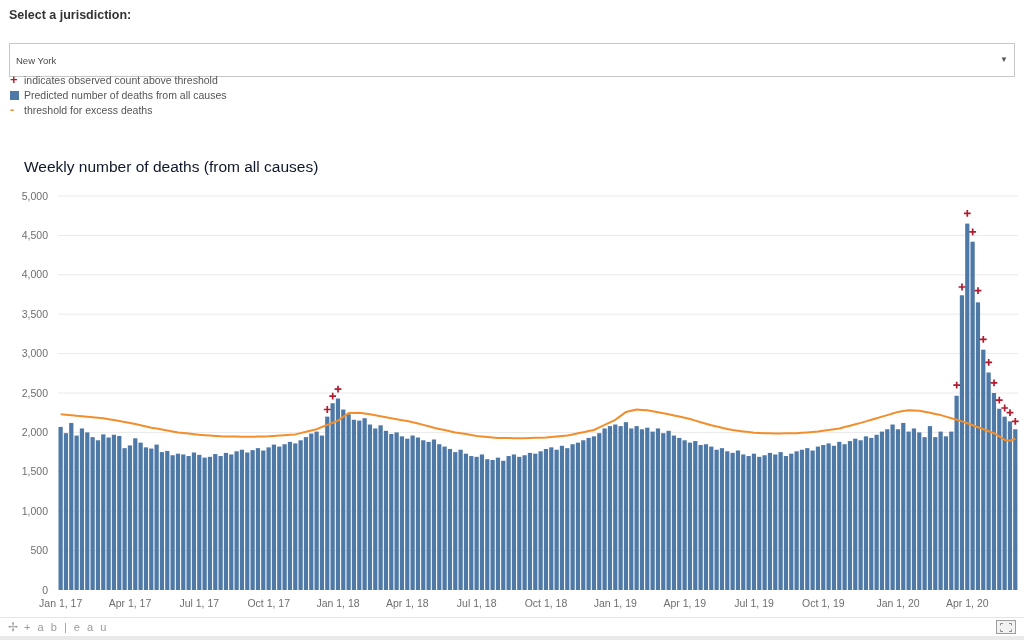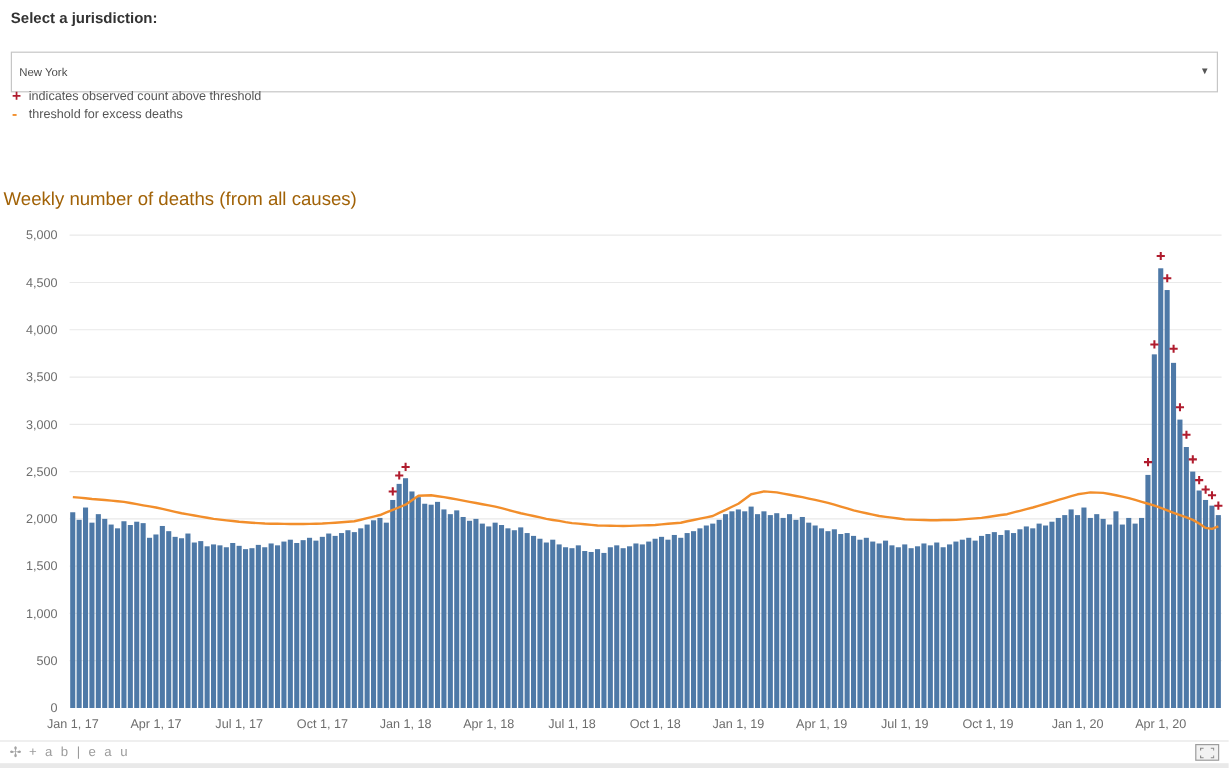--- a/index.html
+++ b/index.html
@@ -14,21 +14,21 @@
   .caret { font-size:8px; color:#555; line-height:1; }
 
   .legend { position:absolute; left:10px; top:73px; }
   .legend-row { display:flex; align-items:center; height:14px; margin-bottom:1px; }
   .legend-marker { width:14px; display:inline-flex; justify-content:flex-start; align-items:center; }
   .mk-plus { color:#b01c2e; font-weight:bold; font-size:13px; line-height:10px; }
   .mk-square { width:9px; height:9px; background:#4e79a7; display:inline-block; }
   .mk-dash { color:#f28e2b; font-weight:bold; font-size:13px; line-height:10px; }
   .legend-text { font-size:10.5px; color:#555555; }
 
-  .chart-title { position:absolute; left:3px; top:158px; font-size:15.5px; color:#a16207; }
+  .chart-title { position:absolute; left:24px; top:158px; font-size:15.5px; color:#0f172a; }
 
   .chart-wrap { position:absolute; left:0; top:186px; width:1024px; height:426px; }
   svg text { font-family:"Liberation Sans", sans-serif; }
 
   .footer { position:absolute; left:0; top:617px; width:1024px; height:19px;
     border-top:1px solid #e4e4e4; background:#ffffff;
     display:flex; align-items:center; justify-content:space-between; padding:0 8px; }
   .tableau-logo { color:#9b9b9b; font-size:11px; letter-spacing:2px; display:flex; align-items:center; gap:4px; }
   .logo-mark { font-size:12px; color:#a2a2a2; }
   .fullscreen-btn { width:20px; height:14px; border:1px solid #9d9d9d; background:#f2f2f2;
@@ -45,20 +45,26 @@
     <span class="caret">▼</span>
   </div>
 </div>
 
 <div class="legend">
   <div class="legend-row">
     <span class="legend-marker">
         <span class="mk-plus">+</span>
       </span>
     <span class="legend-text">indicates observed count above threshold</span>
+  </div>
+  <div class="legend-row">
+    <span class="legend-marker">
+        <span class="mk-square"></span>
+      </span>
+    <span class="legend-text">Predicted number of deaths from all causes</span>
   </div>
   <div class="legend-row">
     <span class="legend-marker">
         <span class="mk-dash">-</span>
       </span>
     <span class="legend-text">threshold for excess deaths</span>
   </div>
 </div>
 
 <div class="chart-title">Weekly number of deaths (from all causes)</div>

